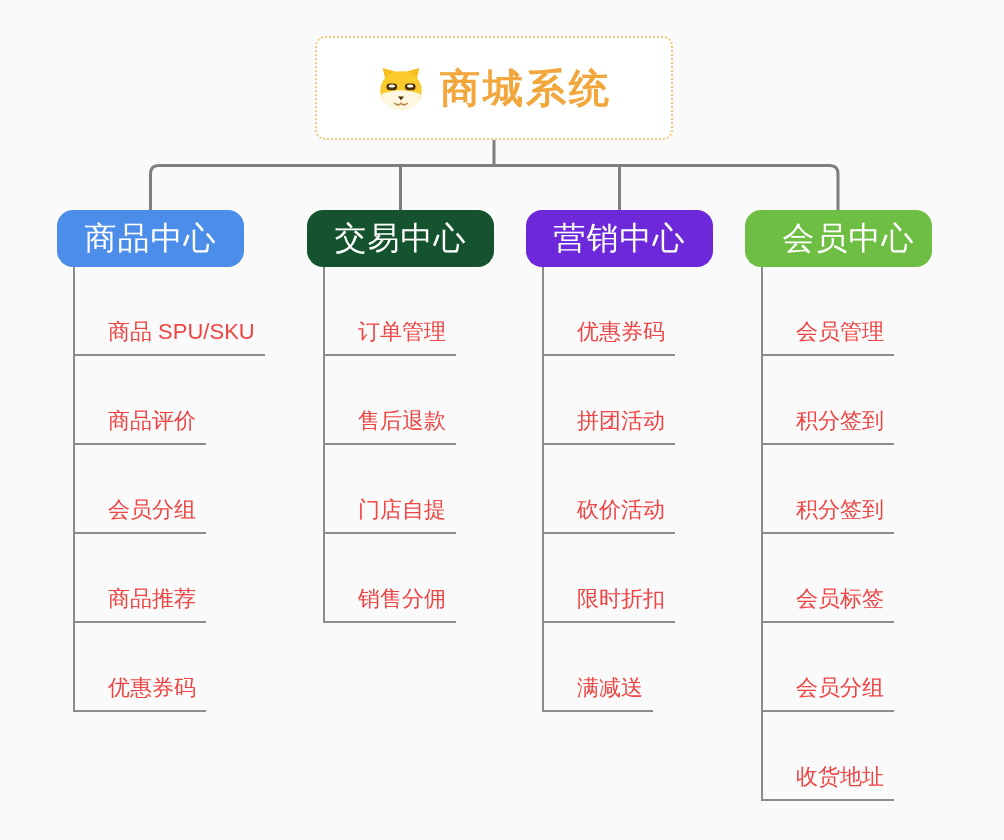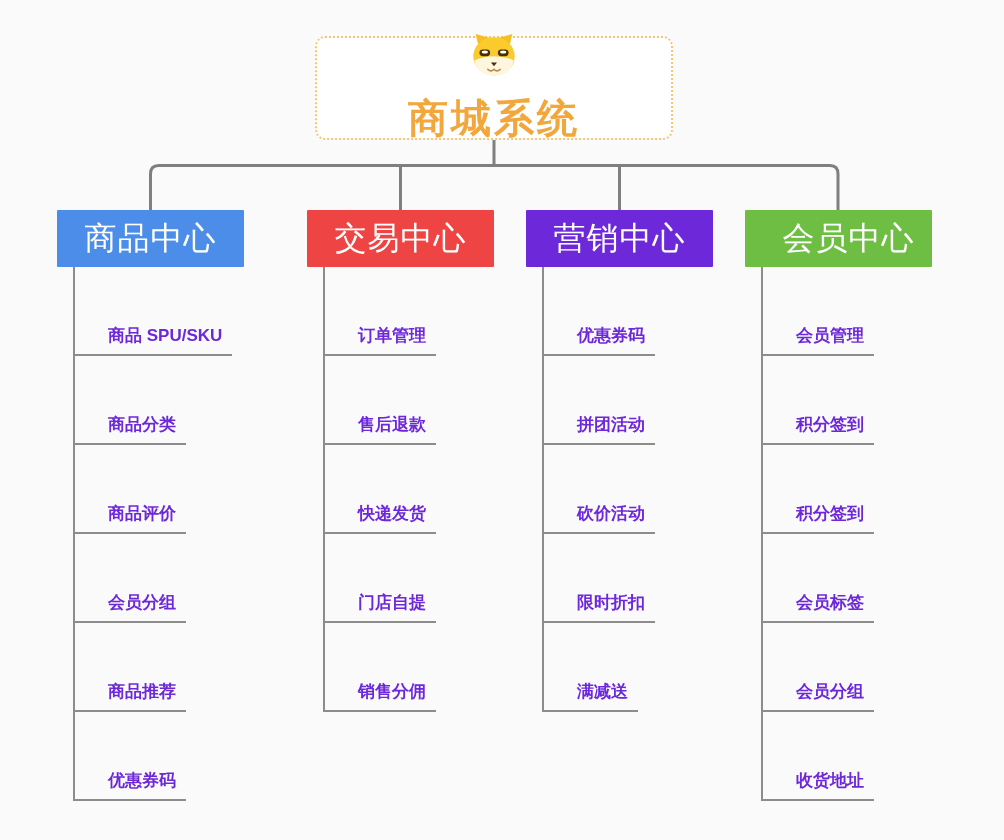--- a/index.html
+++ b/index.html
@@ -52,21 +52,21 @@
   
   .branch {
     position: absolute;
     top: 210px;
     width: 187px;
   }
   .bnode {
     width: 187px;
     height: 57px;
     box-sizing: border-box;
-    border-radius: 1px;
+    border-radius: 16px;
     color: #FFFFFF;
     font-size: 32px;
     letter-spacing: 1px;
     display: flex;
     align-items: center;
     justify-content: center;
     white-space: nowrap;
   }
   .leaves {
     margin-left: 16px;
@@ -76,38 +76,37 @@
   .leaf {
     height: 89px;
     display: flex;
     align-items: flex-end;
   }
   .leaf-label {
     display: inline-block;
     white-space: nowrap;
     padding: 0 10px 7px 33px;
     border-bottom: 2px solid #8C8C8C;
-    font-size: 17px;
-    color: #6d28d9;
-    font-weight: bold;
+    font-size: 22px;
+    color: #ef4444;
   }
 </style>
 </head>
 <body>
 
 <div id="canvas" style="--line-color: #7F7F7F;">
 
   <svg id="connectors" viewBox="0 0 1004 840" xmlns="http://www.w3.org/2000/svg">
     <path d="M494 140 L494 165.5"></path>
     <path d="M150.5 210 L150.5 174 Q150.5 165.5 158.5 165.5 L830 165.5 Q838 165.5 838 174 L838 210"></path>
     <path d="M400.5 165.5 L400.5 210"></path>
     <path d="M619.5 165.5 L619.5 210"></path>
   </svg>
 
-  <div class="root" style="border-color: rgb(245, 197, 118); flex-direction: column;">
+  <div class="root" style="border-color: rgb(245, 197, 118);">
     <span class="dog">
       <svg width="50" height="46" viewBox="0 0 64 60" xmlns="http://www.w3.org/2000/svg">
         <path d="M8 4 L27 9 L13 24 Z" fill="#F6BE1F"></path>
         <path d="M56 4 L37 9 L51 24 Z" fill="#F6BE1F"></path>
         <ellipse cx="32" cy="33" rx="27" ry="25" fill="#FBCB2D"></ellipse>
         <path d="M6.5 38 Q32 28 57.5 38 Q54 58 32 58 Q10 58 6.5 38 Z" fill="#FEF6DF"></path>
         <rect x="13" y="24" width="14" height="9" rx="4.5" fill="#4A3000"></rect>
         <rect x="37" y="24" width="14" height="9" rx="4.5" fill="#4A3000"></rect>
         <ellipse cx="20" cy="27.5" rx="4" ry="2" fill="#FFFFFF"></ellipse>
         <ellipse cx="44" cy="27.5" rx="4" ry="2" fill="#FFFFFF"></ellipse>
@@ -118,48 +117,42 @@
     <span class="root-label" style="color: rgb(242, 167, 61);">商城系统</span>
   </div>
 
   <div class="branch" style="left:57px">
     <div class="bnode" style="background-color: rgb(75, 141, 232);">商品中心</div>
     <div class="leaves">
       <div class="leaf">
         <span class="leaf-label">商品 SPU/SKU</span>
         </div>
       <div class="leaf">
-        <span class="leaf-label">商品分类</span>
-        </div>
-      <div class="leaf">
         <span class="leaf-label">商品评价</span>
         </div>
       <div class="leaf">
         <span class="leaf-label">会员分组</span>
         </div>
       <div class="leaf">
         <span class="leaf-label">商品推荐</span>
         </div>
       <div class="leaf">
         <span class="leaf-label">优惠券码</span>
         </div>
     </div>
   </div>
 
   <div class="branch" style="left:307px">
-    <div class="bnode" style="background-color: #ef4444;">交易中心</div>
+    <div class="bnode" style="background-color: #14532d;">交易中心</div>
     <div class="leaves">
       <div class="leaf">
         <span class="leaf-label">订单管理</span>
         </div>
       <div class="leaf">
         <span class="leaf-label">售后退款</span>
-        </div>
-      <div class="leaf">
-        <span class="leaf-label">快递发货</span>
         </div>
       <div class="leaf">
         <span class="leaf-label">门店自提</span>
         </div>
       <div class="leaf">
         <span class="leaf-label">销售分佣</span>
         </div>
     </div>
   </div>
 

